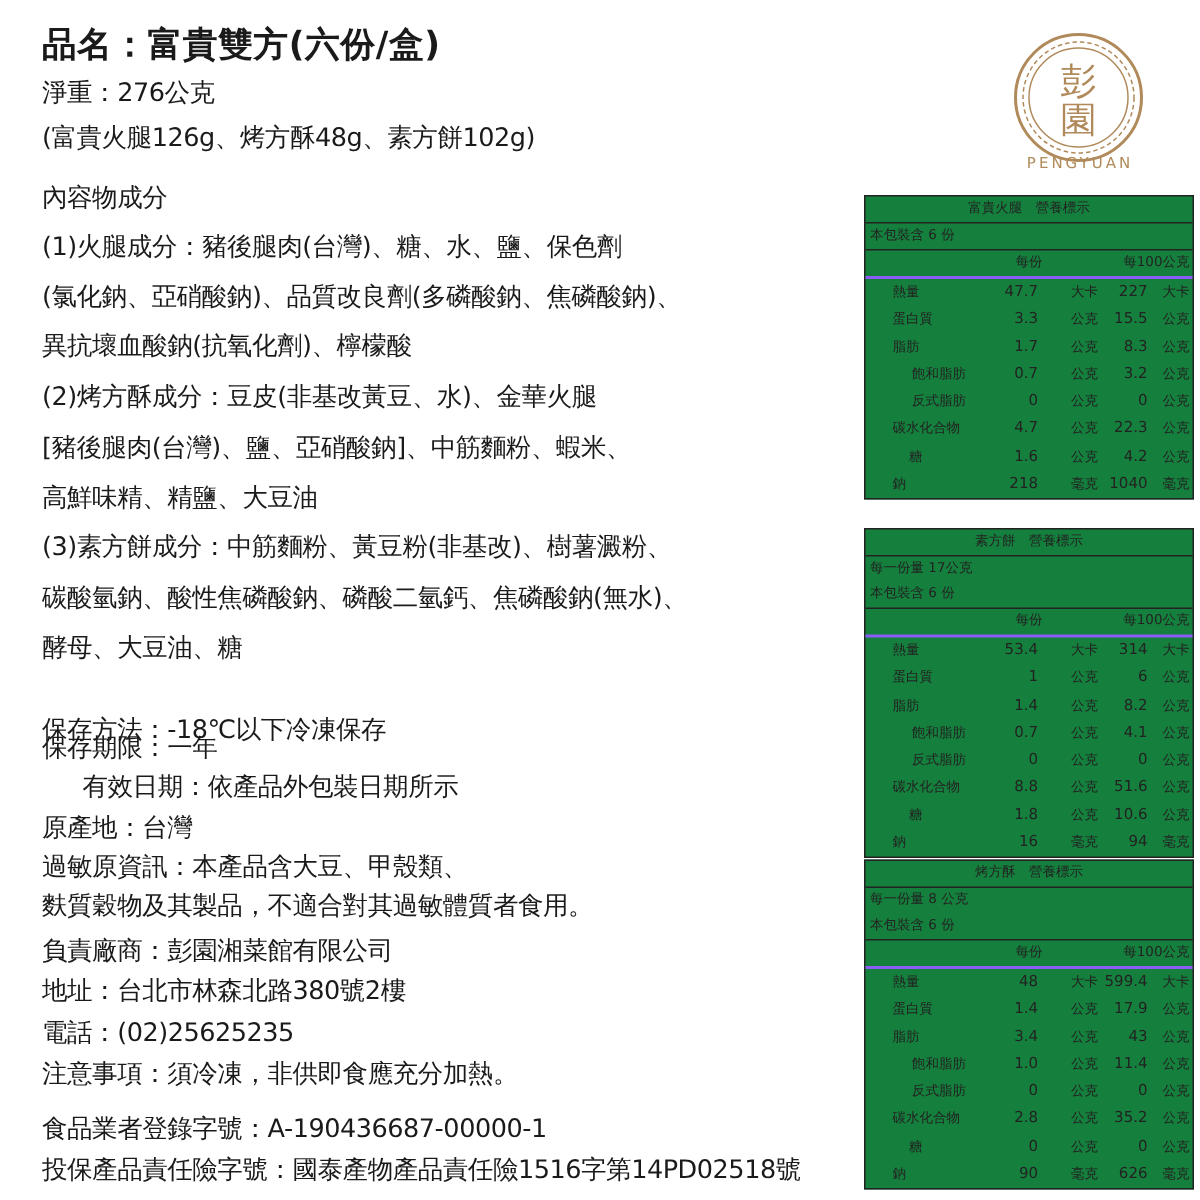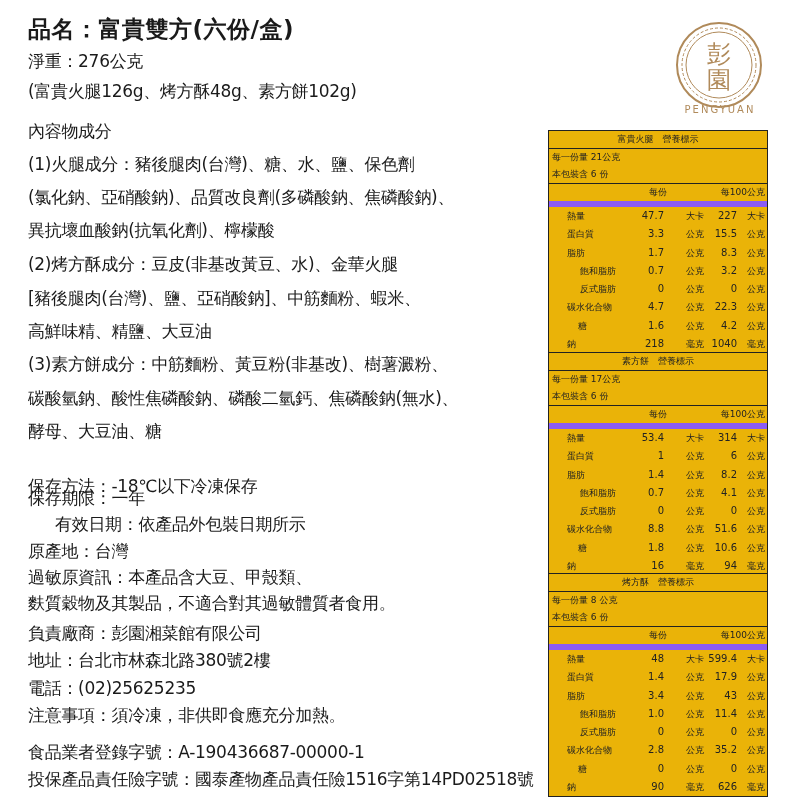--- a/index.html
+++ b/index.html
@@ -3,25 +3,25 @@
 <meta charset="utf-8">
 <style>
   html, body { margin:0; padding:0; background:#ffffff; }
   body { width:800px; height:800px; position:relative; overflow:hidden;
          font-family:"DejaVu Sans", "Liberation Sans", sans-serif; color:#1a1a1a; }
   .title { position:absolute; left:28px; top:14px; font-size:23px; font-weight:bold; letter-spacing:0.5px; }
   .line { position:absolute; left:28px; font-size:17px; white-space:nowrap; letter-spacing:-0.3px; }
   .logo { position:absolute; left:669px; top:20px; width:100px; height:100px; }
   .logo-text { position:absolute; left:670px; top:104px; width:100px; text-align:center;
                font-size:10px; letter-spacing:2px; color:#b08a5a; }
-  .nut { position:absolute; left:548px; width:218px; border:1.5px solid #222; background:#eab308;
+  .nut { position:absolute; left:576px; width:218px; border:1.5px solid #222; background:#15803d;
          font-size:9px; color:#222; }
   .nut .hdr { text-align:center; border-bottom:1.5px solid #222; height:17px; line-height:17px; }
   .nut .meta { padding-left:3px; height:17px; line-height:17px; }
-  .nut .colhdr { border-top:1.5px solid #222; border-bottom:6px solid #8b5cf6; height:17px; line-height:17px; position:relative; }
+  .nut .colhdr { border-top:1.5px solid #222; border-bottom:2px solid #8b5cf6; height:17px; line-height:17px; position:relative; }
   .nut .colhdr .c1 { position:absolute; left:100px; }
   .nut .colhdr .c2 { position:absolute; right:2px; }
   .nut .row { height:18.3px; line-height:18.3px; position:relative;margin-left:15px; }
   .nut .row .lab { position:absolute; left:3px; }
   .nut .row .lab.ind1 { left:16px; }
   .nut .row .lab.ind2 { left:14px; }
   .nut .row .v1 { position:absolute; right:103px; text-align:center; font-size:10px; }
   .nut .row .u1 { position:absolute; left:122px; }
   .nut .row .v2 { position:absolute; right:30px; text-align:right; font-size:10px; }
   .nut .row .u2 { position:absolute; right:2px; }
@@ -63,21 +63,20 @@
   <circle cx="50" cy="45" r="37" fill="none" stroke="#b08a5a" stroke-width="1" stroke-dasharray="3 2"></circle>
   <circle cx="50" cy="45" r="33" fill="none" stroke="#b08a5a" stroke-width="1"></circle>
   <text x="50" y="42" text-anchor="middle" font-size="24" fill="#b08a5a" font-family="DejaVu Serif, serif">彭</text>
   <text x="50" y="68" text-anchor="middle" font-size="24" fill="#b08a5a" font-family="DejaVu Serif, serif">園</text>
 </svg>
 <div class="logo-text">PENGYUAN</div>
 
 <div id="nut-container">
     <div class="nut" style="top:130px">
       <div class="hdr">富貴火腿　營養標示</div>
-      <div class="meta">每一份量 21公克</div>
       <div class="meta">本包裝含 6 份</div>
       <div class="colhdr">
         <span class="c1">每份</span>
         <span class="c2">每100公克</span>
       </div>
       <div class="row">
         <span class="lab">熱量</span>
         <span class="v1">47.7</span>
         <span class="u1">大卡</span>
         <span class="v2">227</span>

